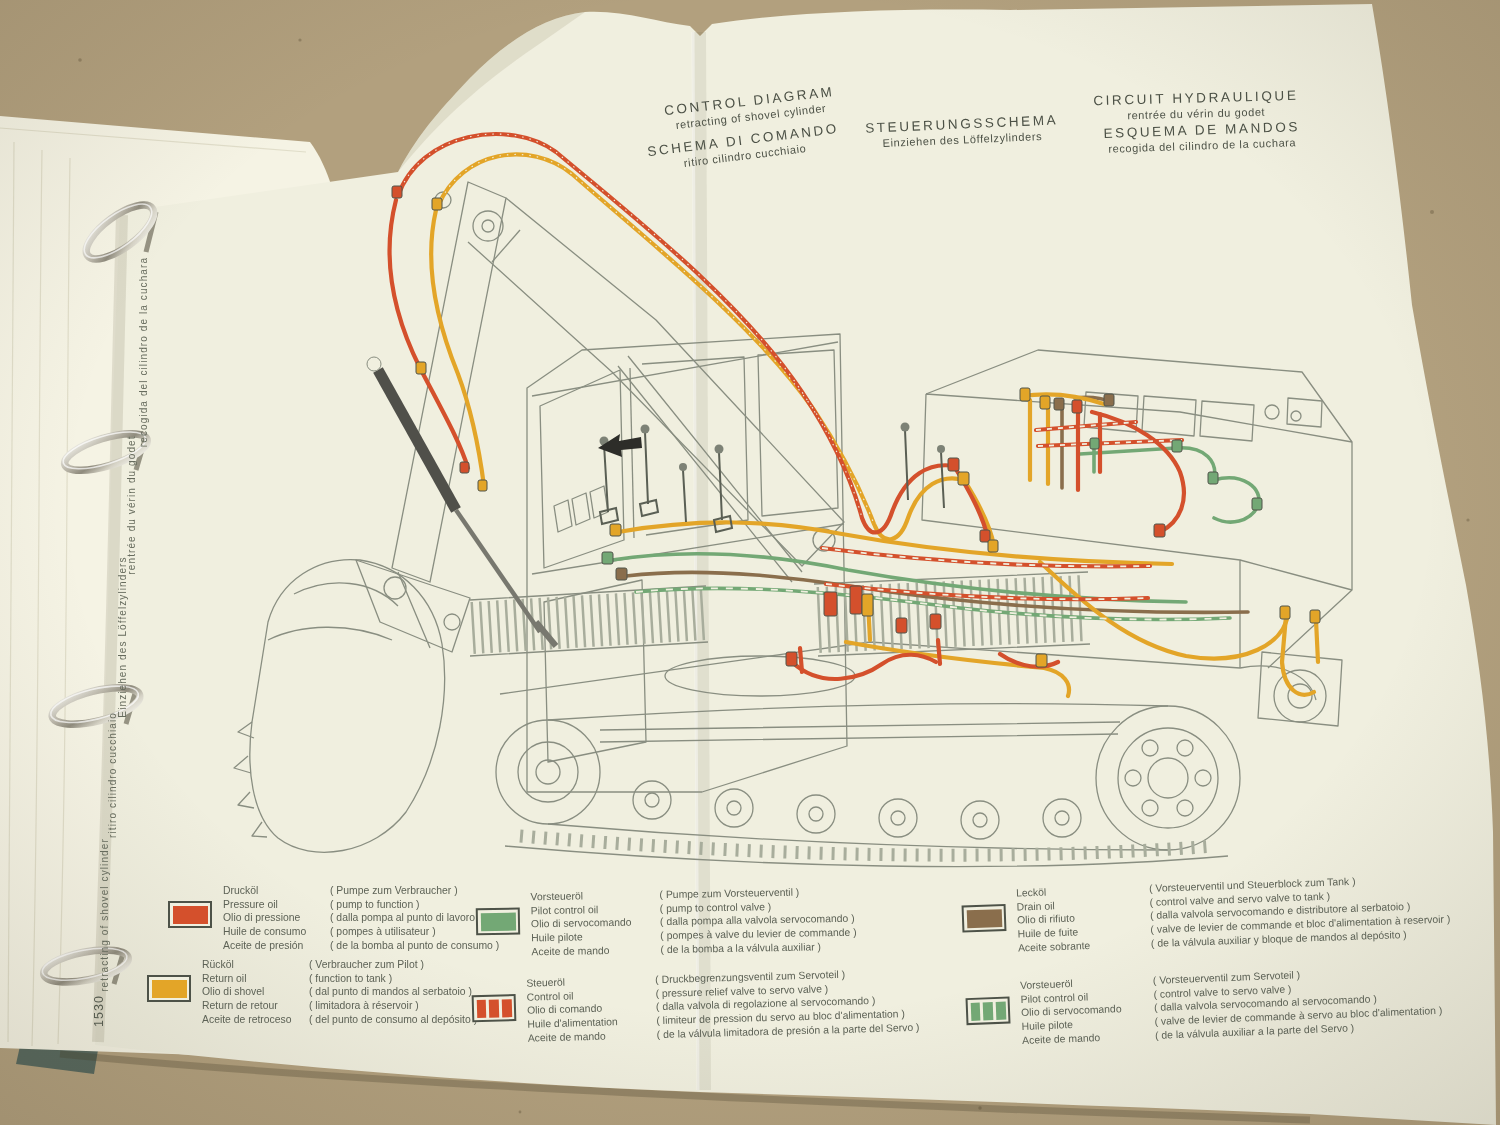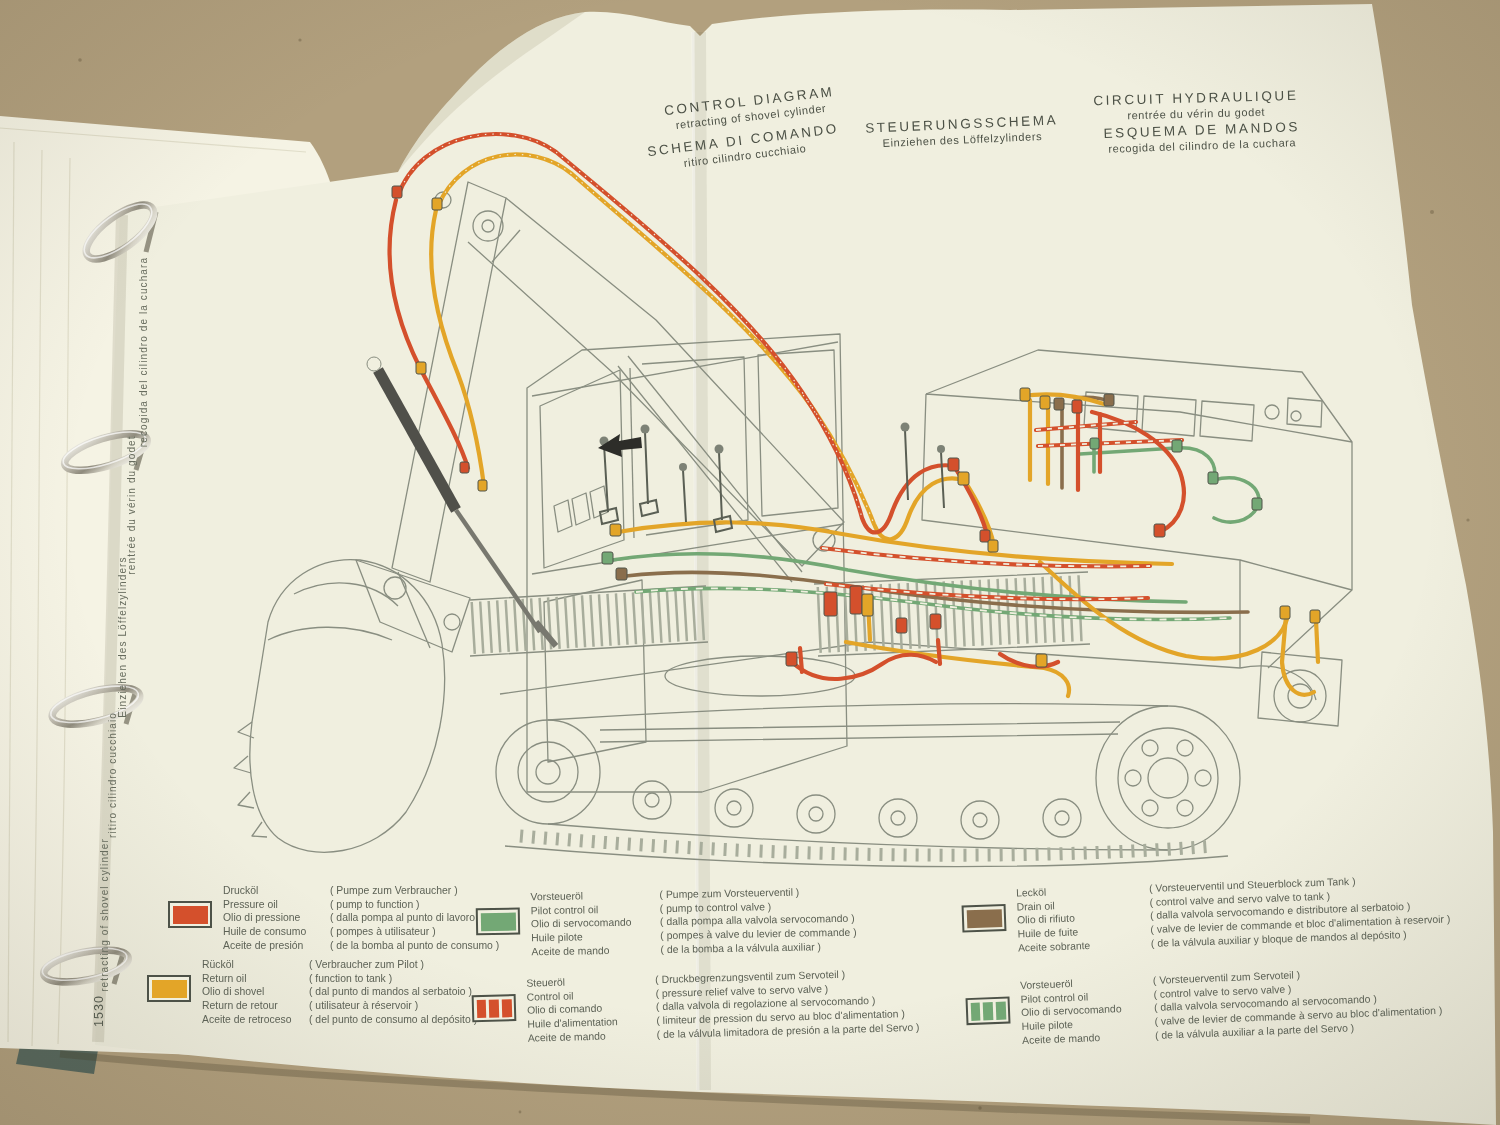--- a/index.html
+++ b/index.html
@@ -368,21 +368,21 @@
     <div>Rücköl</div>
     <div>Return oil</div>
     <div>Olio di shovel</div>
     <div>Return de retour</div>
     <div>Aceite de retroceso</div>
   </div>
   <div class="lg-notes">
     <div>( Verbraucher zum Pilot )</div>
     <div>( function to tank )</div>
     <div>( dal punto di mandos al serbatoio )</div>
-    <div>( utilisateur à réservoir )</div>
+    <div>( limitadora à réservoir )</div>
     <div>( del punto de consumo al depósito )</div>
   </div>
 </div>
 
 <div class="lg-entry w2" style="left:476px;top:888px;transform:rotate(-1deg);">
   <div class="sw-wrap">
         <div class="swatch">
           <span class="sw-fill" style="background: rgb(115, 168, 117);"></span>
         </div>
       </div>

